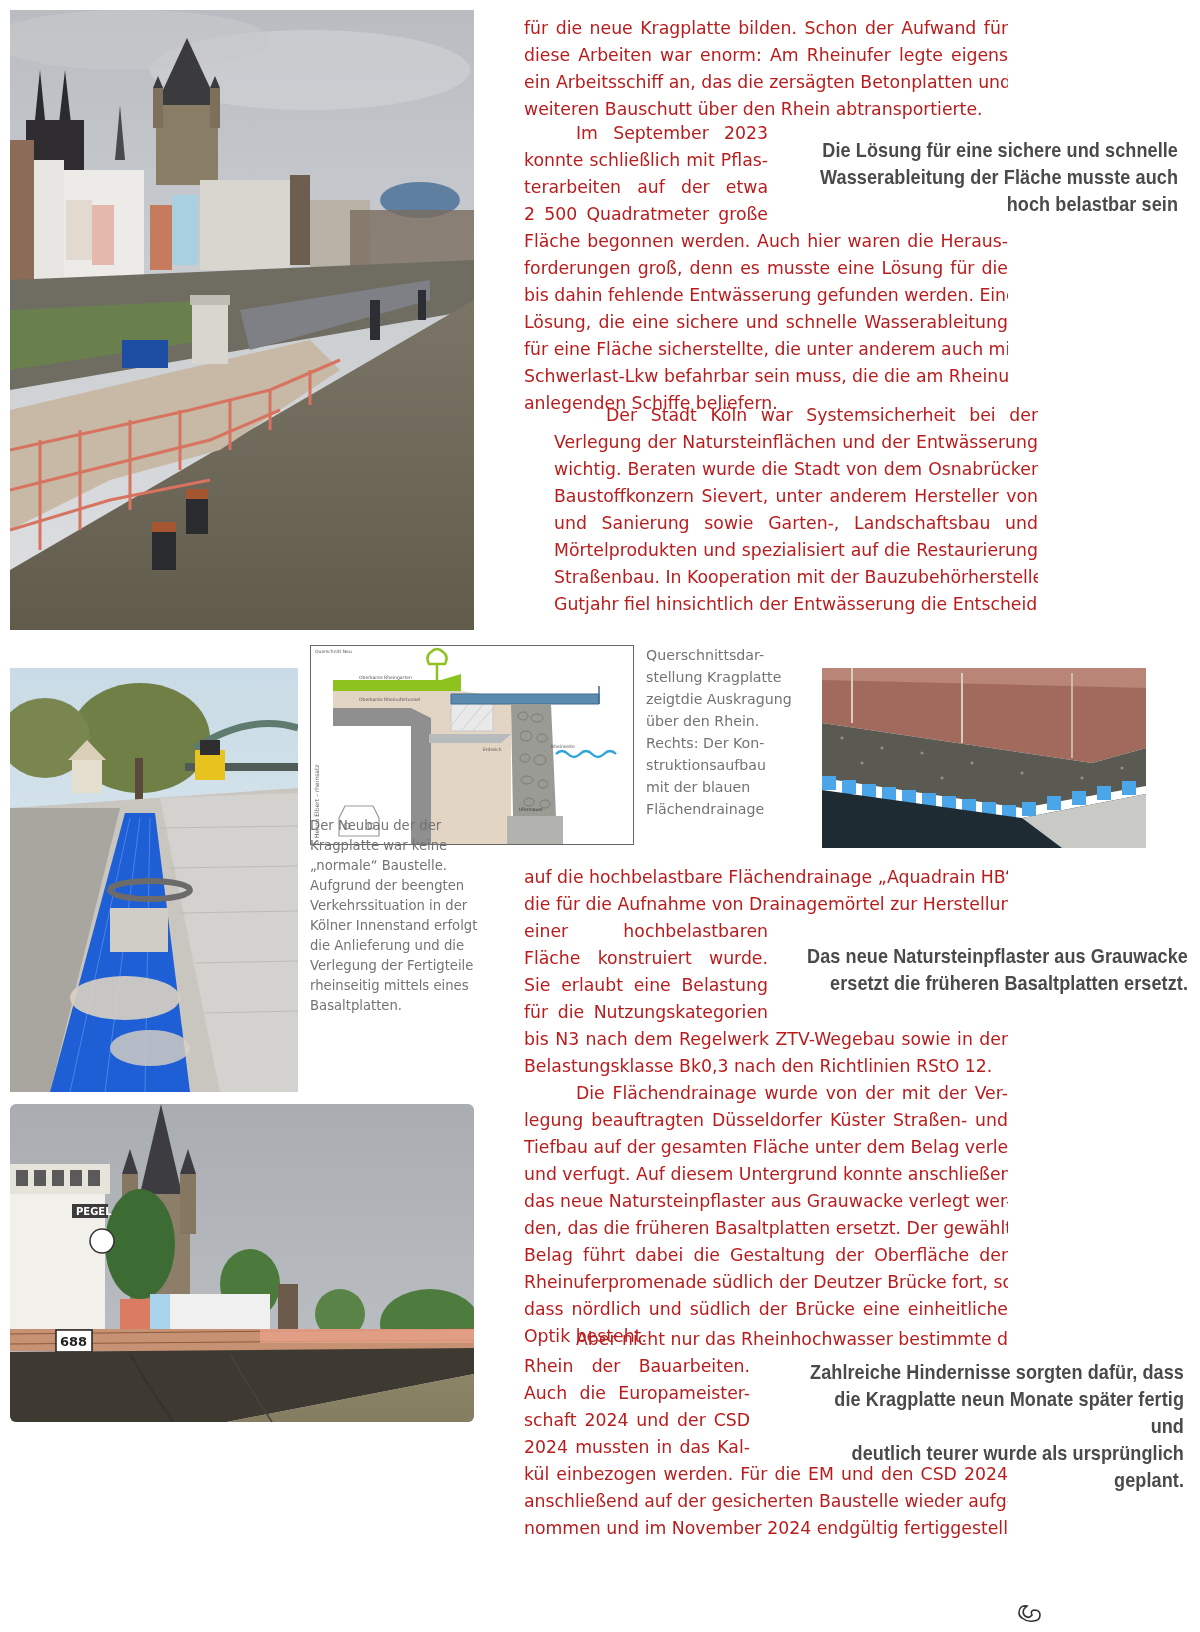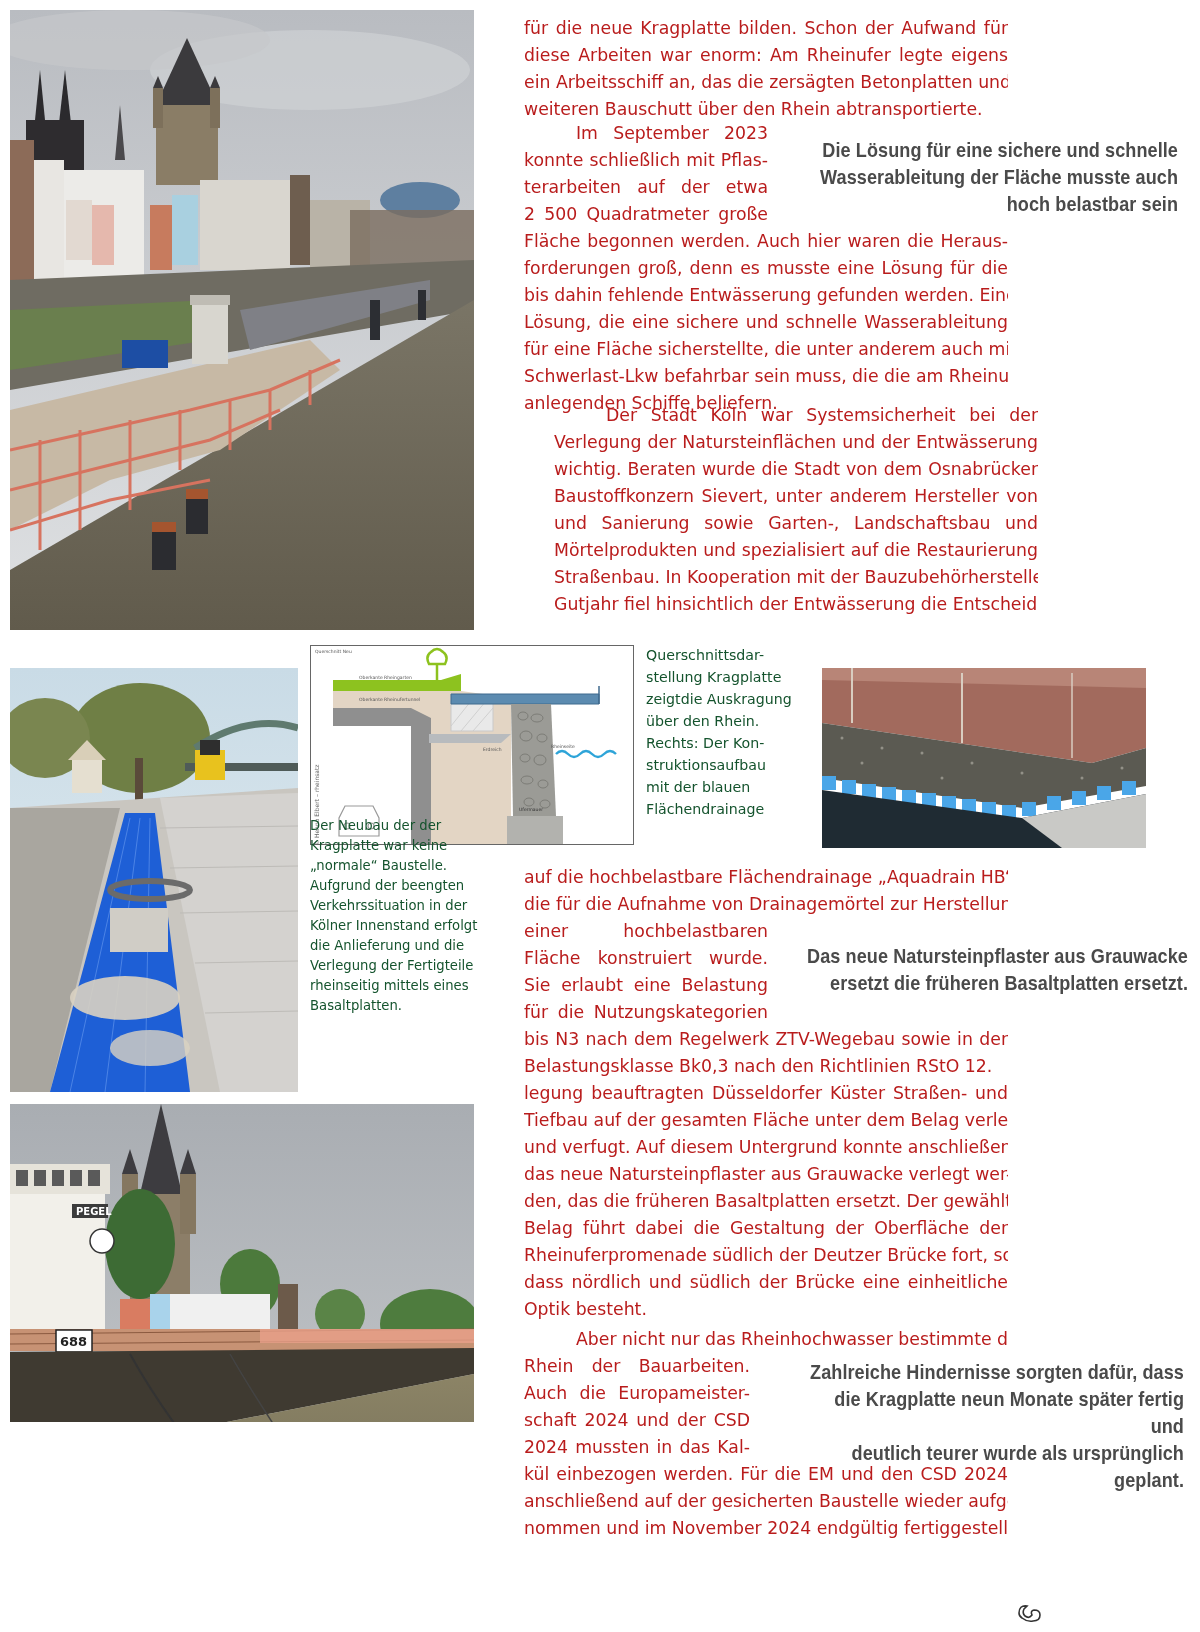--- a/index.html
+++ b/index.html
@@ -10,21 +10,21 @@
 
   
   .txt { position: absolute; left: 524px; width: 484px; font-size: 17.3px; line-height: 27px; color: #b91c1c; letter-spacing: 0; font-family: "DejaVu Sans", sans-serif; }
   .ln { display: block; white-space: nowrap; text-align: justify; text-align-last: justify; height: 27px; overflow: hidden; }
   .ln.last { text-align-last: left; }
   .ln.indent { padding-left: 52px; }
   .narrow { width: 244px; }
 
   .pull { position: absolute; font-family: "Liberation Sans", sans-serif; font-weight: bold; font-size: 21px; line-height: 27px; color: #4a4a4a; text-align: right; transform: scaleX(0.86); transform-origin: right top; letter-spacing: 0.1px; }
 
-  .caption { position: absolute; font-family: "DejaVu Sans", sans-serif; font-size: 14.2px; line-height: 22px; color: #14532d; }
+  .caption { position: absolute; font-family: "DejaVu Sans", sans-serif; font-size: 14.2px; line-height: 22px; color: #737373; }
   .caption-small { font-size: 13.2px; line-height: 20px; }
 
   .photo { position: absolute; overflow: hidden; }
 
   .end-mark { position: absolute; left: 1016px; top: 1602px; width: 28px; height: 22px; }
 </style>
 </head>
 <body>
 
 <div class="photo" style="left:10px;top:10px;width:464px;height:620px;">
@@ -343,32 +343,33 @@
   <div>Das neue Natursteinpflaster aus Grauwacke</div>
   <div>ersetzt die früheren Basaltplatten ersetzt.</div>
 </div>
 
 <div class="txt" style="top:1026px;">
   <span class="ln">bis N3 nach dem Regelwerk ZTV-Wegebau sowie in der</span>
   <span class="ln last">Belastungsklasse Bk0,3 nach den Richtlinien RStO 12.</span>
 </div>
 
 <div class="txt" style="top:1080px;">
+  <span class="ln indent">Die Flächendrainage wurde von der mit der Ver-</span>
   <span class="ln">legung beauftragten Düsseldorfer Küster Straßen- und</span>
   <span class="ln">Tiefbau auf der gesamten Fläche unter dem Belag verlegt</span>
   <span class="ln">und verfugt. Auf diesem Untergrund konnte anschließend</span>
   <span class="ln">das neue Natursteinpflaster aus Grauwacke verlegt wer-</span>
   <span class="ln">den, das die früheren Basaltplatten ersetzt. Der gewählte</span>
   <span class="ln">Belag führt dabei die Gestaltung der Oberfläche der</span>
   <span class="ln">Rheinuferpromenade südlich der Deutzer Brücke fort, so</span>
   <span class="ln">dass nördlich und südlich der Brücke eine einheitliche</span>
   <span class="ln last">Optik besteht.</span>
 </div>
 
-<div class="photo" style="left:10px;top:1104px;width:464px;height:318px;">
+<div class="photo" style="left:10px;top:1104px;width:464px;height:318px;border-radius:6px;">
   <svg width="464" height="446" viewBox="0 0 464 446">
     <defs>
       <linearGradient id="sky3" x1="0" y1="0" x2="0" y2="1">
         <stop offset="0" stop-color="#a9adb2"></stop>
           <stop offset="1" stop-color="#c8cbce"></stop>
       </linearGradient>
       <linearGradient id="river3" x1="0" y1="0" x2="0" y2="1">
         <stop offset="0" stop-color="#8c8466"></stop>
           <stop offset="1" stop-color="#6f6a55"></stop>
       </linearGradient>

